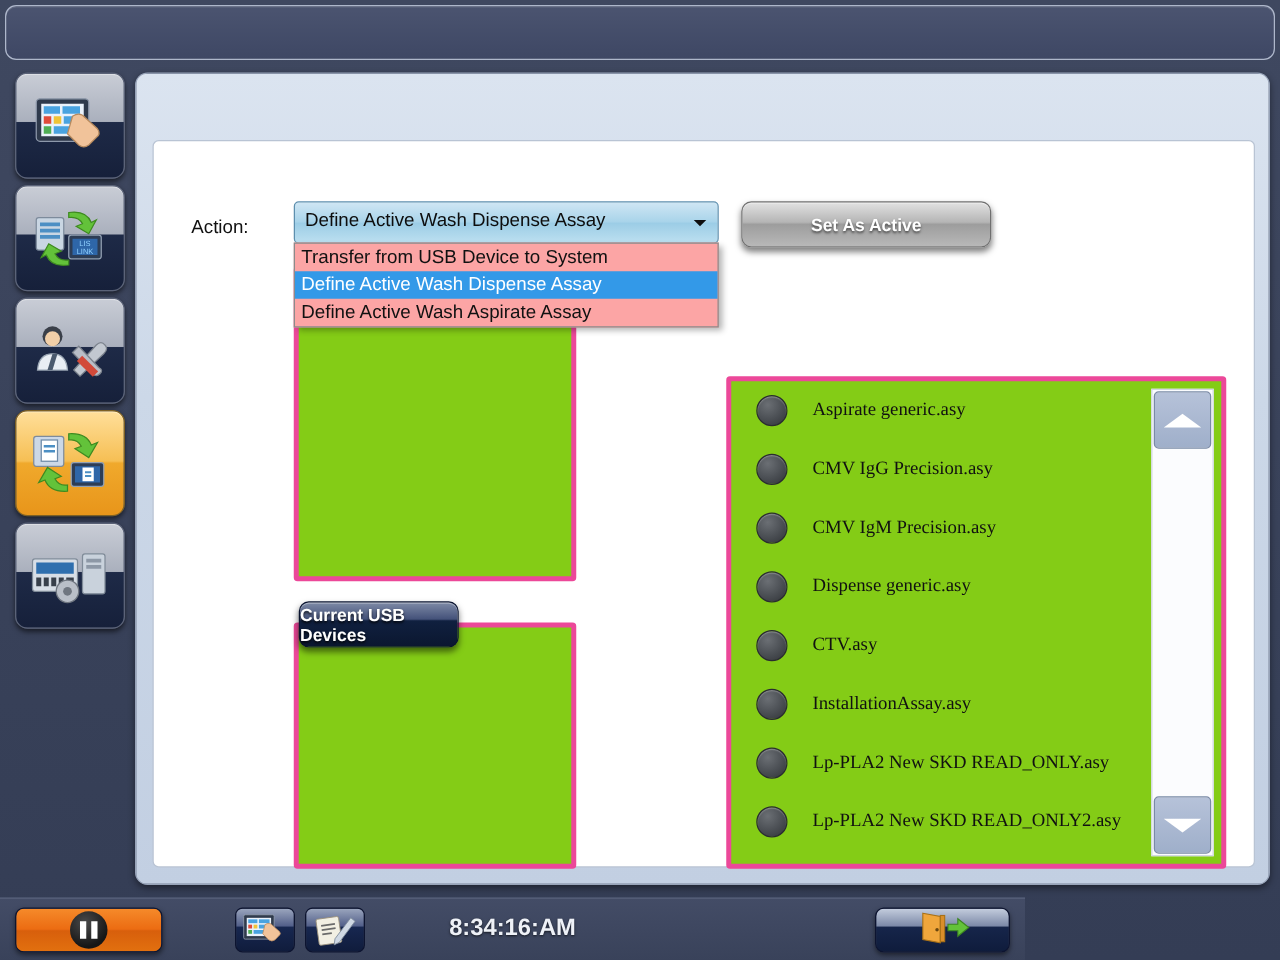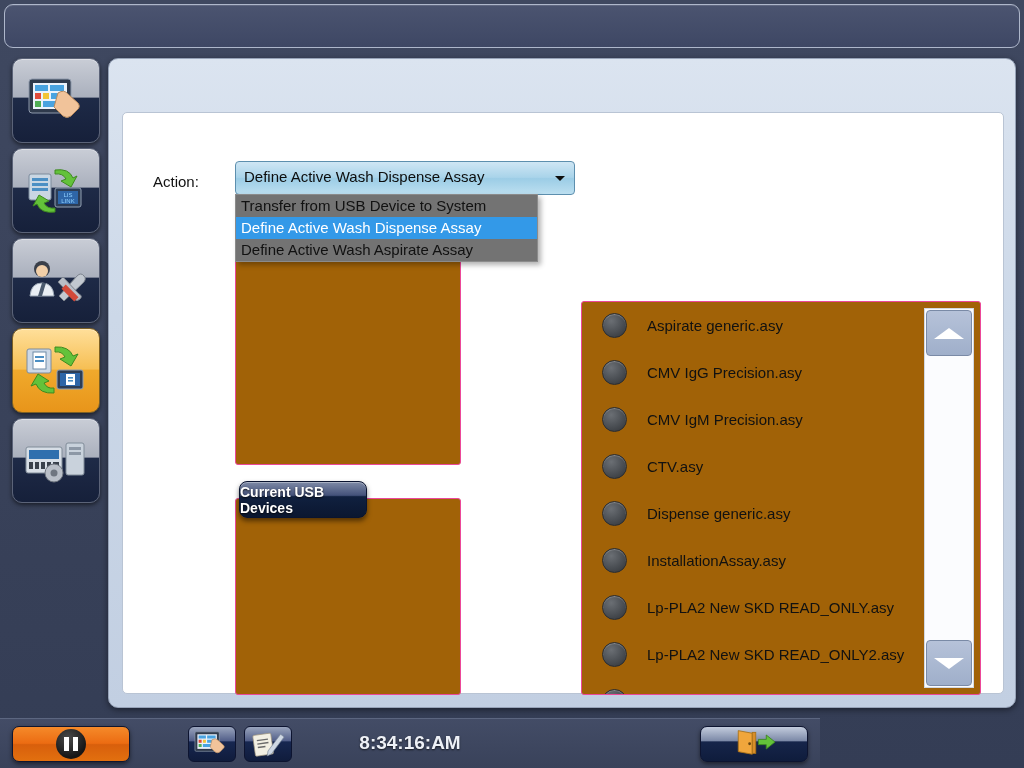--- a/index.html
+++ b/index.html
@@ -67,22 +67,22 @@
   .combo .val {
     position: absolute; left: 8px; top: 6px; font-size: 15px; color: #0d0d0d;
     white-space: nowrap;
   }
   .combo .arrow {
     position: absolute; right: 9px; top: 14px;
     width: 0; height: 0; border-left: 5px solid transparent;
     border-right: 5px solid transparent; border-top: 5px solid #0e0e0e;
   }
   .dropdown {
-    position: absolute; left: 112px; top: 81px; width: 303px;
-    background: #737373; border: 1px solid #8b8b8b;
+    position: absolute; left: 112px; top: 81px; width: 340px;
+    background: #fca5a5; border: 1px solid #8b8b8b;
     box-shadow: 3px 3px 5px rgba(0,0,0,.3); z-index: 50;
   }
   .dd-item {
     height: 22px; line-height: 21px; padding-left: 5px;
     font-size: 15px; color: #111; white-space: nowrap; cursor: pointer;
   }
   .dd-item.sel { background: #3399e8; color: #ffffff; }
 
   
   .pill {
@@ -95,22 +95,22 @@
     text-shadow: 0 1px 2px rgba(0,0,0,.8); cursor: pointer; z-index: 20;
   }
   .pill.grey {
     background: linear-gradient(180deg,#e2e2e2 0%,#b5b5b5 45%,#9d9d9d 50%,#b8b8b8 100%);
     border: 1px solid #6f6f6f; color: #ffffff;
     text-shadow: 0 1px 2px rgba(0,0,0,.55);
   }
 
   
   .box {
-    position: absolute; background: #a16207;
-    border: 1px solid #ec4899; border-radius: 3px;
+    position: absolute; background: #84cc16;
+    border: 4px solid #ec4899; border-radius: 3px; font-family: Liberation Serif, serif;
   }
   .tree-node {
     position: absolute; left: 14px; top: 12px;
     font-size: 15px; color: #111; display: flex; align-items: center; gap: 4px;
   }
   .expander {
     width: 11px; height: 11px; border-radius: 50%;
     background: #d9d9d9; border: 1px solid #9a9a9a; display: inline-block;
   }
 
@@ -291,20 +291,21 @@
         <span class="val">Define Active Wash Dispense Assay</span>
         <span class="arrow"></span>
       </div>
 
       <div class="dropdown">
         <div class="dd-item">Transfer from USB Device to System</div>
         <div class="dd-item sel">Define Active Wash Dispense Assay</div>
         <div class="dd-item">Define Active Wash Aspirate Assay</div>
       </div>
 
+      <div class="pill grey" style="left:470px; top:48px; width:200px;">Set As Active</div>
 
       <div class="box" style="left:112px; top:100px; width:226px; height:252px;">
         <div class="tree-node">
           <span class="expander"></span>
           <span>Assays</span>
         </div>
       </div>
 
       <div class="pill" style="left:116px; top:368px; width:128px;">Current USB Devices</div>
       <div class="box" style="left:112px; top:385px; width:226px; height:197px;"></div>
@@ -319,25 +320,25 @@
           <div class="frow">
             <span class="radio"></span>
             <span class="fname">CMV IgG Precision.asy</span>
           </div>
           <div class="frow">
             <span class="radio"></span>
             <span class="fname">CMV IgM Precision.asy</span>
           </div>
           <div class="frow">
             <span class="radio"></span>
+            <span class="fname">Dispense generic.asy</span>
+          </div>
+          <div class="frow">
+            <span class="radio"></span>
             <span class="fname">CTV.asy</span>
-          </div>
-          <div class="frow">
-            <span class="radio"></span>
-            <span class="fname">Dispense generic.asy</span>
           </div>
           <div class="frow">
             <span class="radio"></span>
             <span class="fname">InstallationAssay.asy</span>
           </div>
           <div class="frow">
             <span class="radio"></span>
             <span class="fname">Lp-PLA2 New SKD READ_ONLY.asy</span>
           </div>
           <div class="frow">

